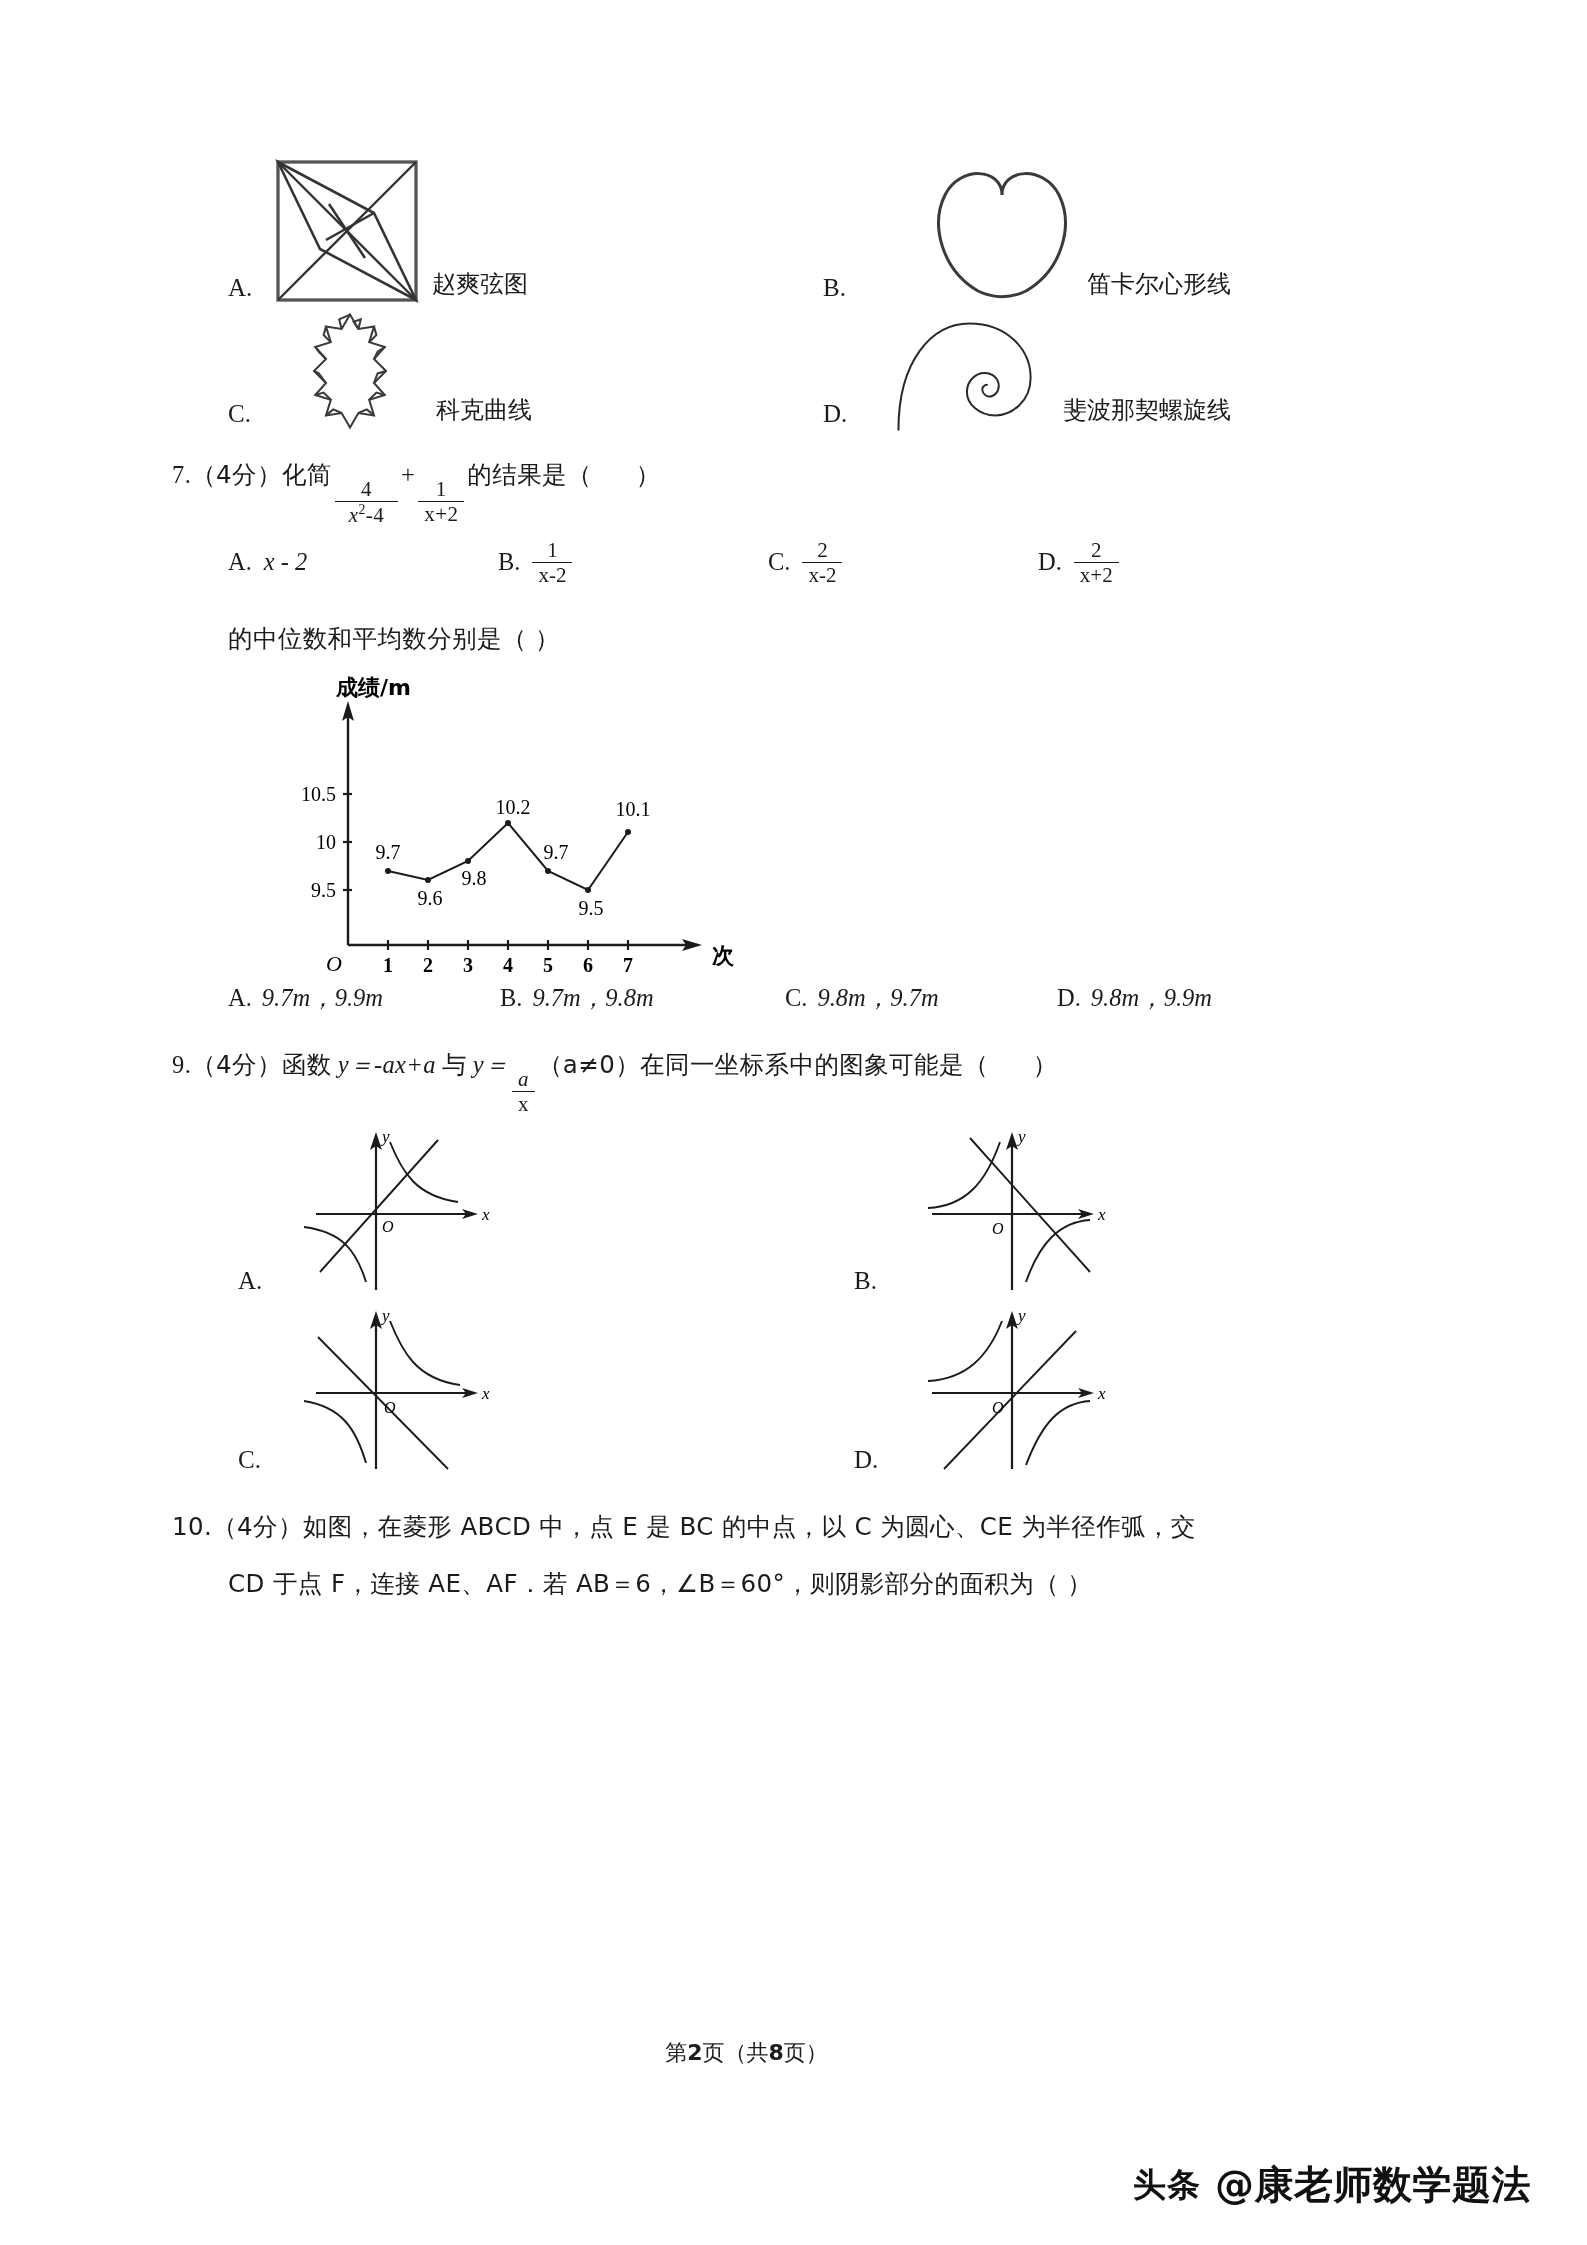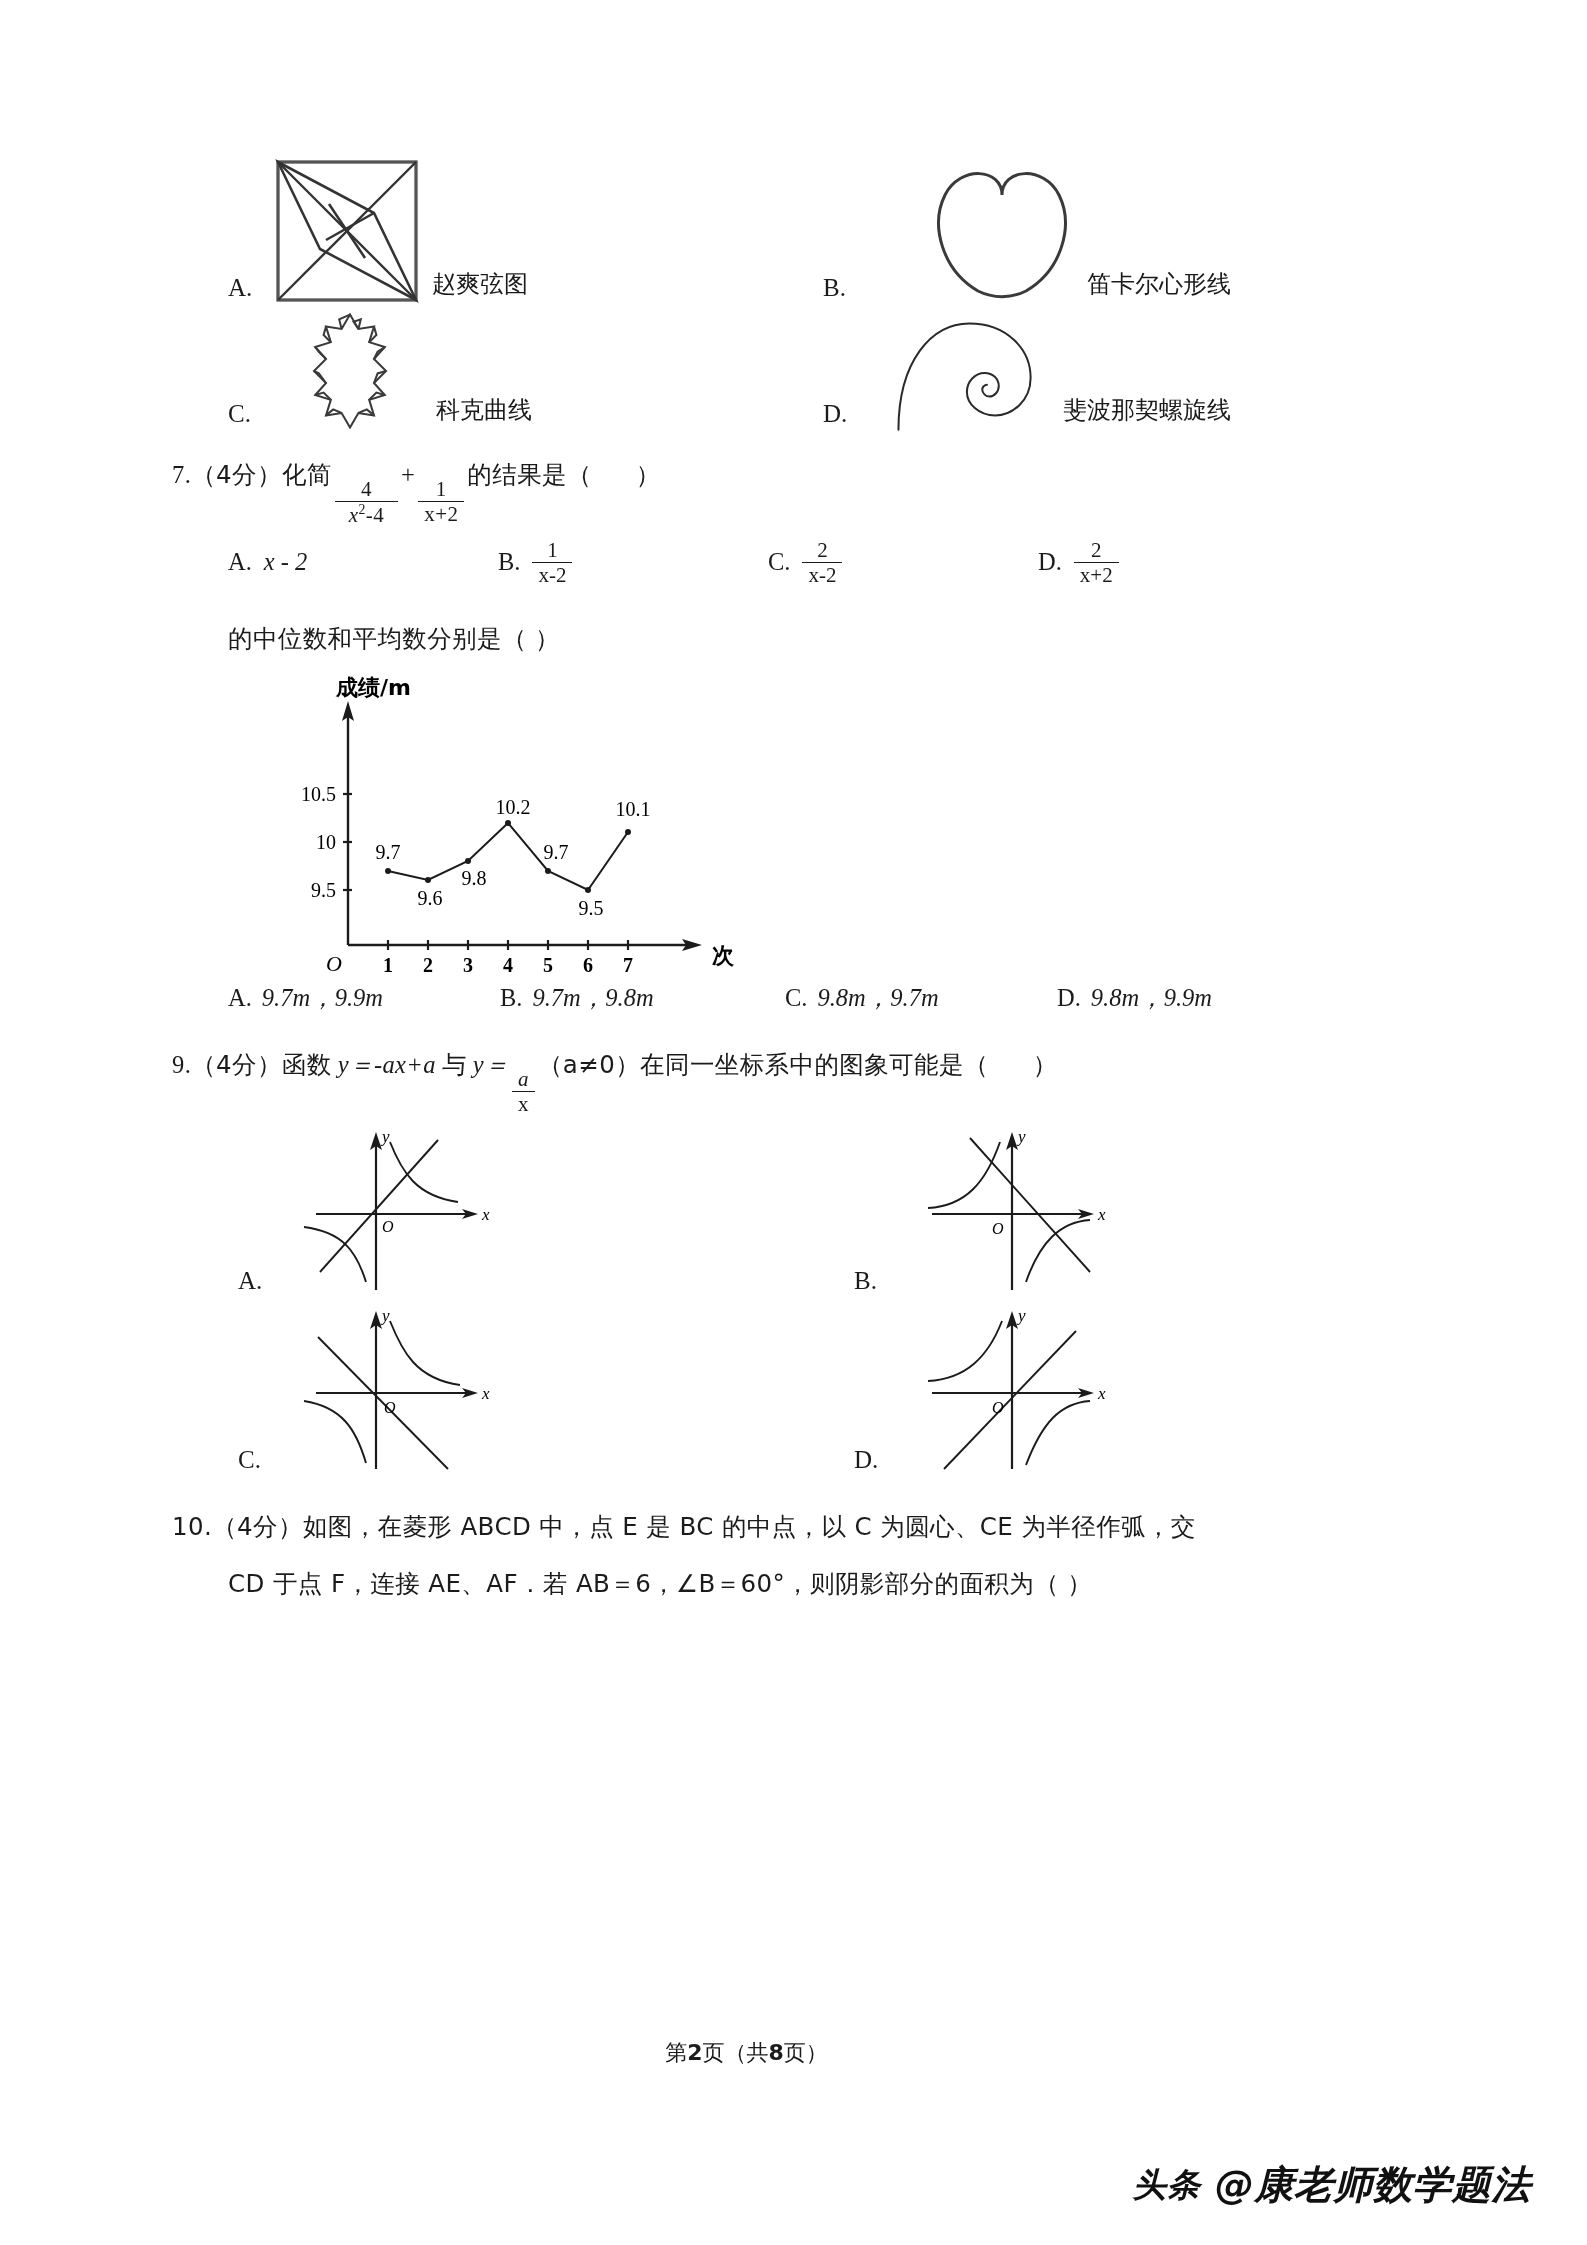--- a/index.html
+++ b/index.html
@@ -141,21 +141,20 @@
 
   .watermark {
     position: absolute;
     right: 56px;
     top: 2158px;
     display: flex;
     align-items: center;
     gap: 14px;
     font-family: "DejaVu Sans", "Liberation Sans", sans-serif;
     color: #111;
-    font-style: italic;
   }
   .wm-logo {
     font-size: 33px;
     font-weight: bold;
     letter-spacing: 1px;
   }
   .wm-text {
     font-size: 39px;
     font-weight: bold;
     letter-spacing: 0.5px;

